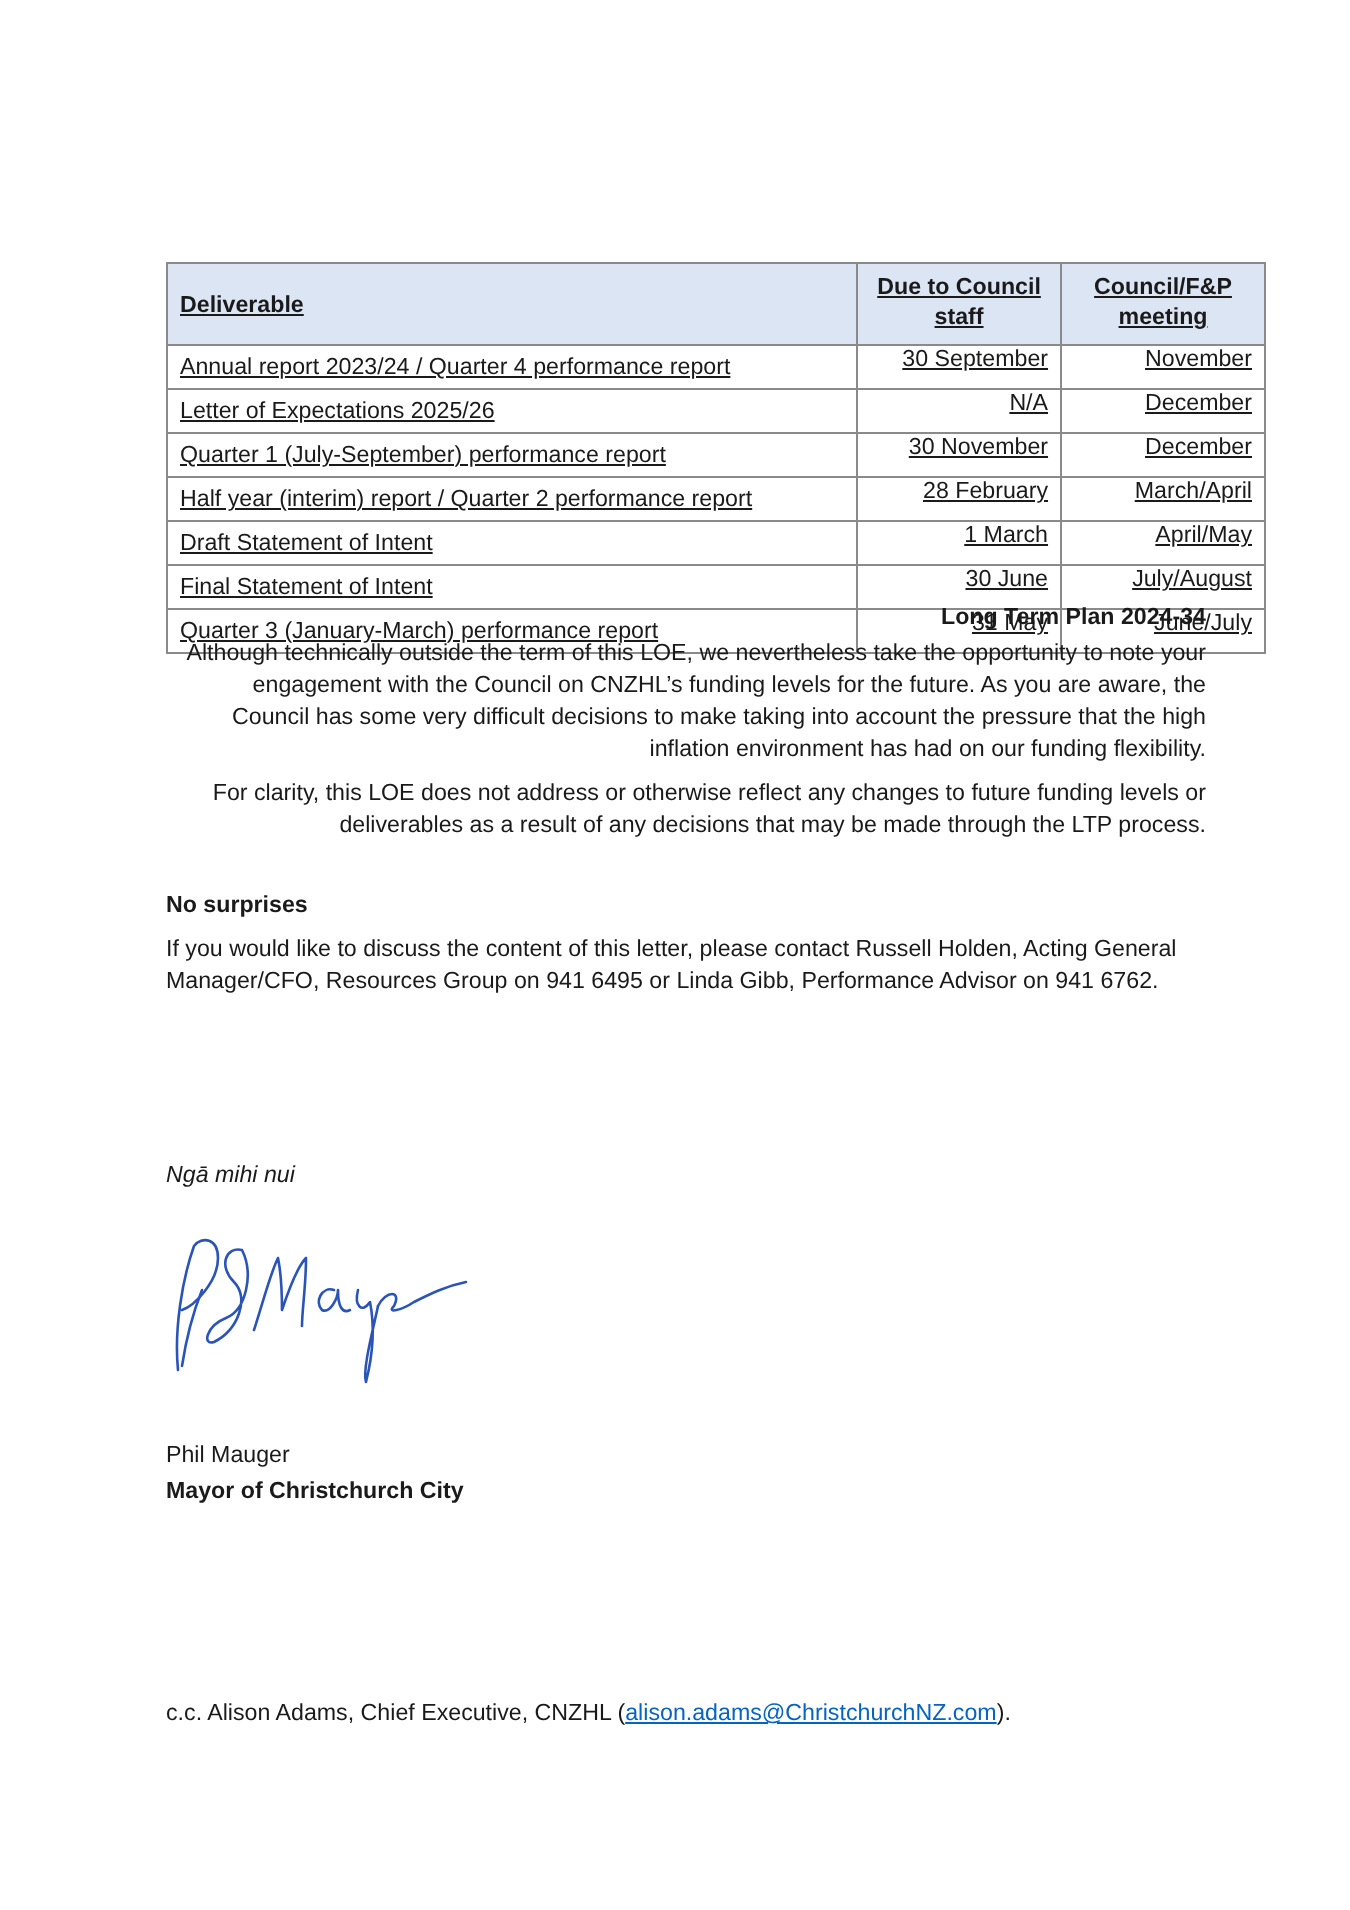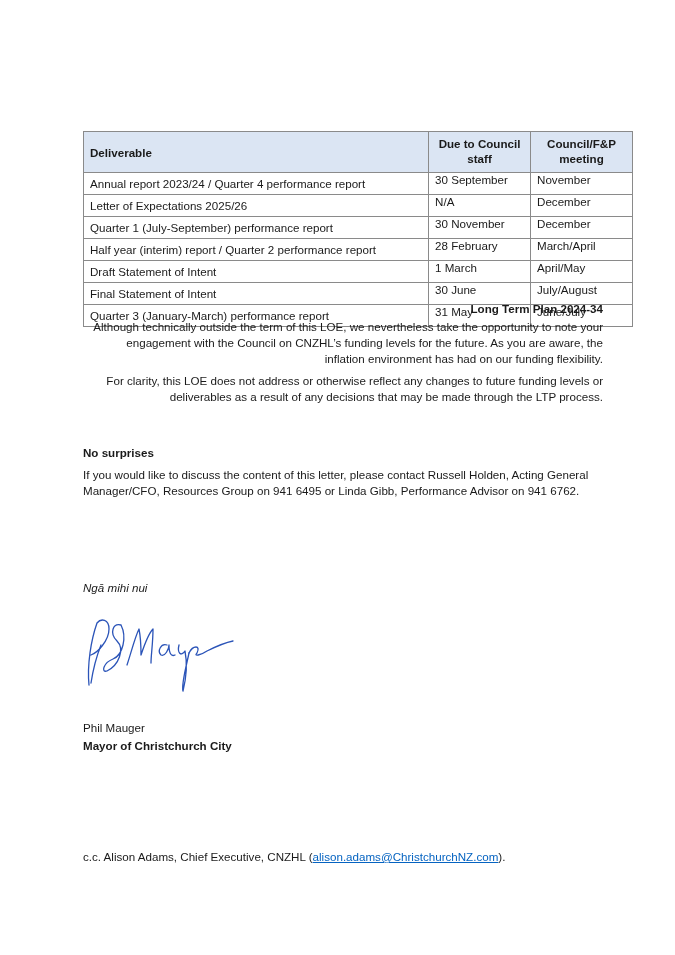--- a/index.html
+++ b/index.html
@@ -8,32 +8,33 @@
     font-family: "Liberation Sans", sans-serif; color: #1a1a1a;
     font-size: 11.6px; line-height: 16px;
   }
   .page { position: absolute; left: 83px; top: 0; width: 515px; }
   .heading { font-weight: bold; font-size: 11.6px; }
   #tt-heading { position: absolute; top: 113px; left: 0; margin-top: 28px; }
   table.tt {
     position: absolute; top: 131px; left: 0;
     border-collapse: collapse; width: 550px;
     font-size: 11.6px;
+    text-decoration: underline;
   }
   table.tt th, table.tt td {
     border: 1px solid #8a8a8a; padding: 0 6px; height: 19px;
   }
   table.tt th {
     background: #dbe5f3; font-weight: bold; height: 36px; vertical-align: top;
     padding-top: 4px; line-height: 15px;
   }
   table.tt th.c1 { text-align: left; vertical-align: middle; padding-top: 0; }
   table.tt th.c2, table.tt th.c3 { text-align: center; }
   table.tt td { vertical-align: top; line-height: 16px; padding-top: 1px; height: 19px; }
-  table.tt td.c2, table.tt td.c3 { text-align: left; line-height: 14px; padding-top: 0; }
+  table.tt td.c2, table.tt td.c3 { text-align: right; line-height: 14px; padding-top: 0; }
   table.tt td.c1 { line-height: 18px; padding-top: 2px; }
   .c1 { width: 322px; }
   .c2 { width: 86px; }
   .c3 { width: 86px; }
   .block { position: absolute; left: 0; width: 520px; }
   .para { margin: 0; }
   a.email { color: #0563c1; text-decoration: underline; }
   .sig { position: absolute; left: 0; top: 615px; width: 160px; height: 85px; }
 </style>
 </head>
@@ -88,20 +89,21 @@
         <td class="c3">June/July</td>
       </tr>
     </tbody>
   </table>
 
   <div class="block" style="top:301px;text-align:right;">
     <div class="heading">Long Term Plan 2024-34</div>
     <div style="margin-top:2px;">
       <div class="para">Although technically outside the term of this LOE, we nevertheless take the opportunity to note your</div>
       <div class="para">engagement with the Council on CNZHL’s funding levels for the future.  As you are aware, the</div>
+      <div class="para">Council has some very difficult decisions to make taking into account the pressure that the high</div>
       <div class="para">inflation environment has had on our funding flexibility.</div>
     </div>
     <div style="margin-top:6px;">
       <div class="para">For clarity, this LOE does not address or otherwise reflect any changes to future funding levels or</div>
       <div class="para">deliverables as a result of any decisions that may be made through the LTP process.</div>
     </div>
   </div>
 
   <div class="block" style="top:445px;">
     <div class="heading">No surprises</div>

